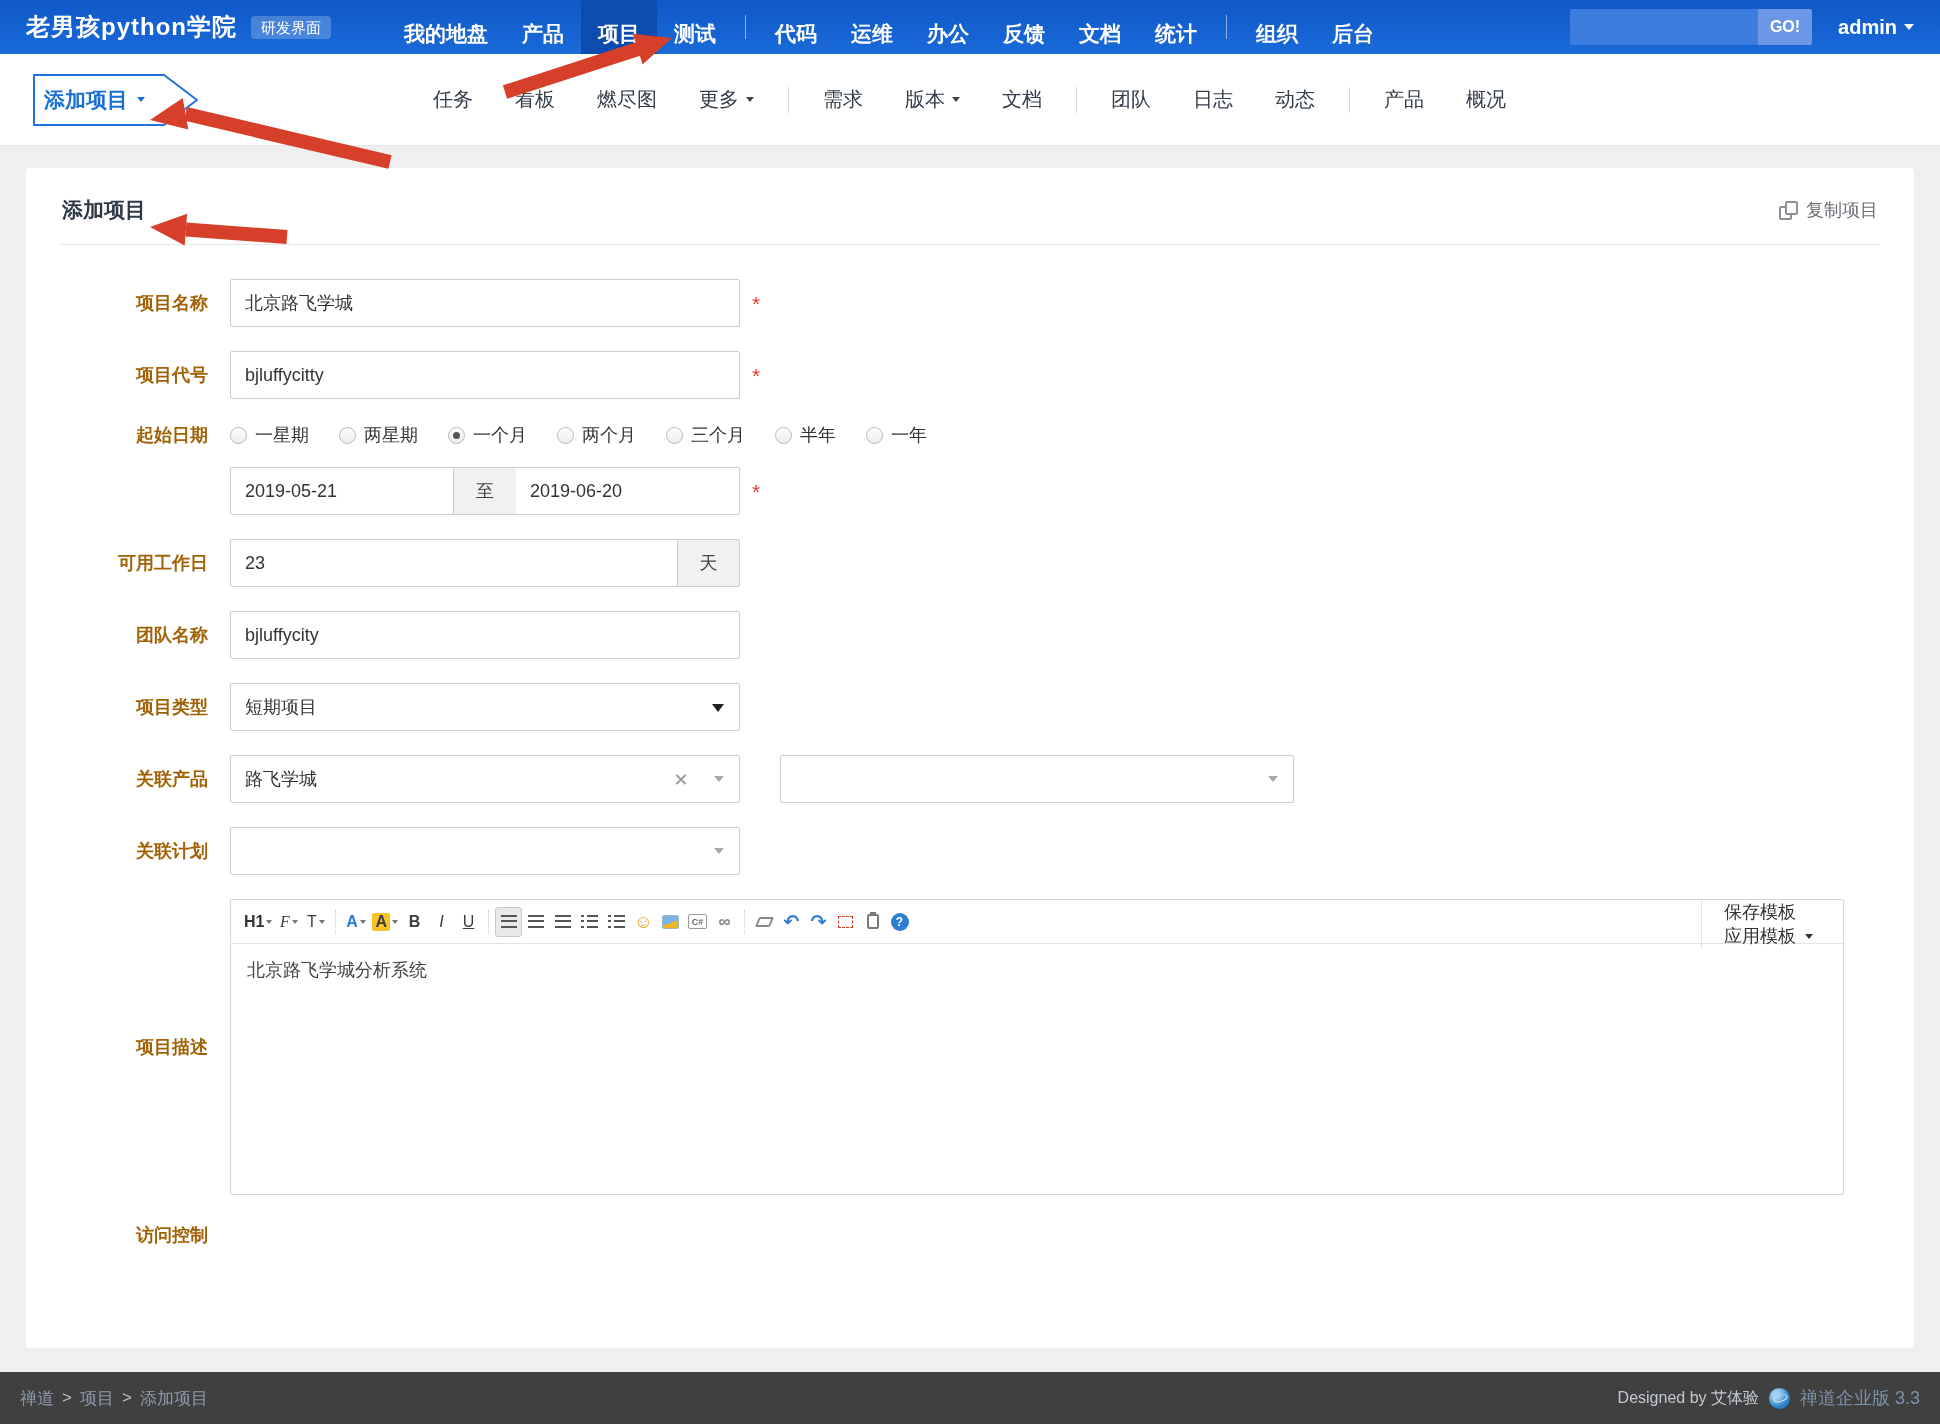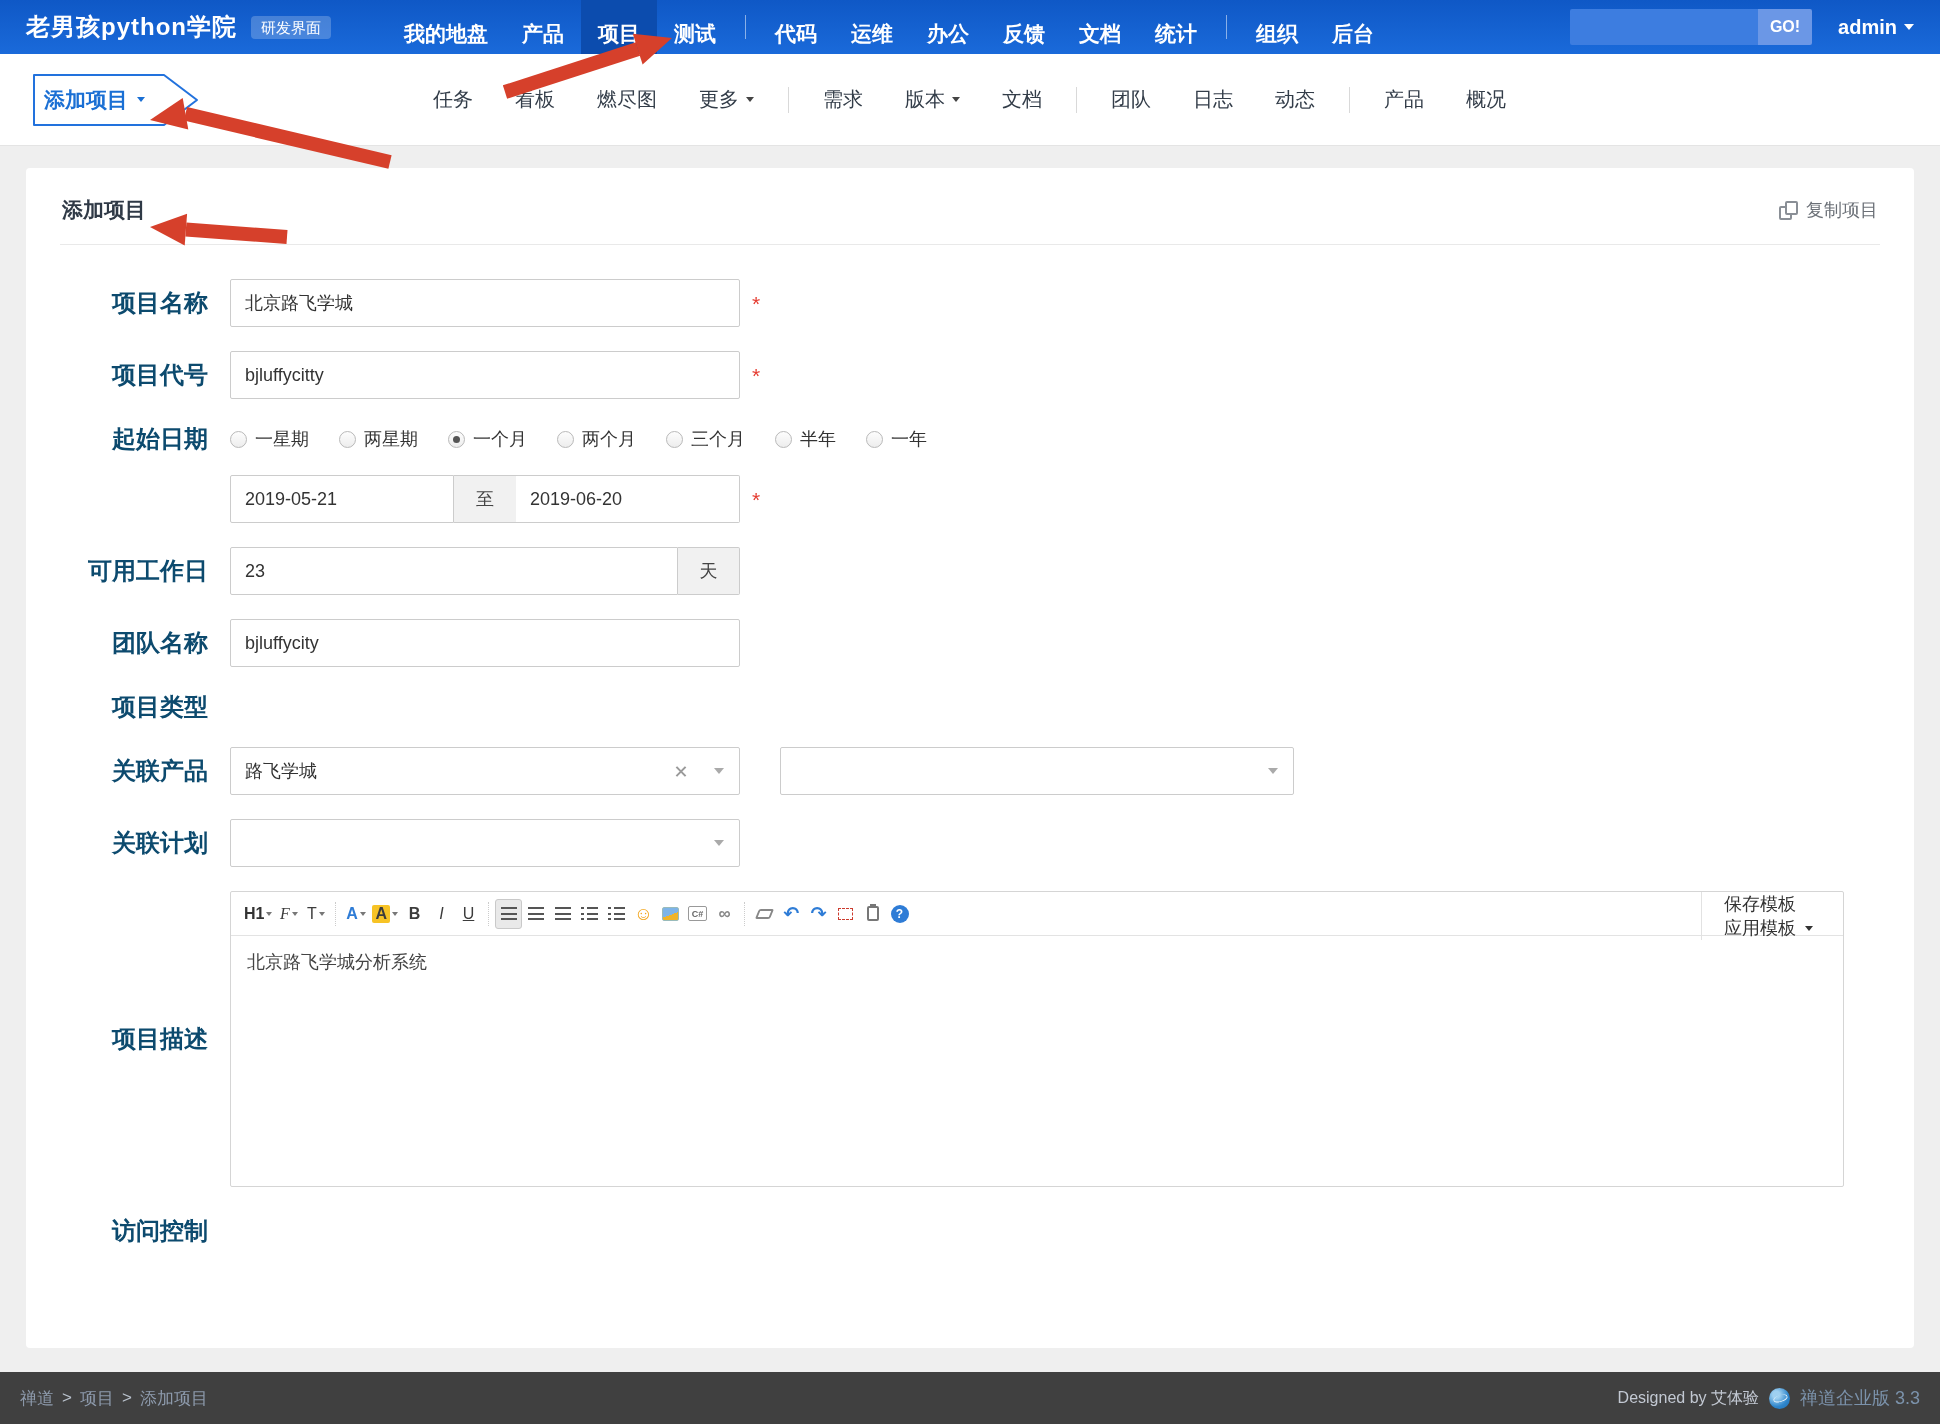--- a/index.html
+++ b/index.html
@@ -68,21 +68,21 @@
   .panel-title { font-size:21px; font-weight:bold; color:#2f3946; }
   .copy-link { display:flex; align-items:center; gap:8px; color:#6b7077; font-size:18px; cursor:pointer; }
   .copy-icon { position:relative; width:19px; height:19px; }
   .copy-icon i { position:absolute; display:block; width:13px; height:14px; border:2px solid #8a8f96; border-radius:2px; background:#fff; }
   .copy-icon i.b { left:0; bottom:0; }
   .copy-icon i.f { right:0; top:0; }
 
   .form { padding-top:34px; }
   .row { display:flex; align-items:center; margin-bottom:24px; }
   .row-label { width:170px; flex:none; text-align:right; padding-right:22px;
-               font-size:24px; font-weight:bold; color:#0c4a6e; }
+               font-size:18px; font-weight:bold; color:#a16207; }
   .inp {
     height:48px; border:1px solid #ccc; border-radius:2px; background:#fff;
     font-size:18px; color:#333; padding:0 14px; width:510px; outline:none;
   }
   .star { color:#e53b30; font-size:21px; margin-left:12px; line-height:1; }
 
   .radio-line { display:flex; align-items:center; gap:8px; flex-wrap:nowrap; }
   .radio { width:17px; height:17px; border-radius:50%; border:1px solid #b9b9b9;
            background:linear-gradient(#fdfdfd,#ededed); position:relative; flex:none; cursor:pointer; }
   .radio.checked::after { content:""; position:absolute; left:4px; top:4px; width:7px; height:7px;
@@ -311,20 +311,24 @@
         </div>
       </div>
 
       <div class="row">
         <div class="row-label">团队名称</div>
         <input class="inp" value="bjluffycity" style="">
       </div>
 
       <div class="row">
         <div class="row-label">项目类型</div>
+        <div class="selectbox">
+          <span>短期项目</span>
+          <span class="sel-caret"></span>
+        </div>
       </div>
 
       <div class="row">
         <div class="row-label">关联产品</div>
         <div class="selectbox">
           <span>路飞学城</span>
           <span class="x-icon"></span>
           <span class="chosen-caret"></span>
         </div>
         <div class="selectbox second">

